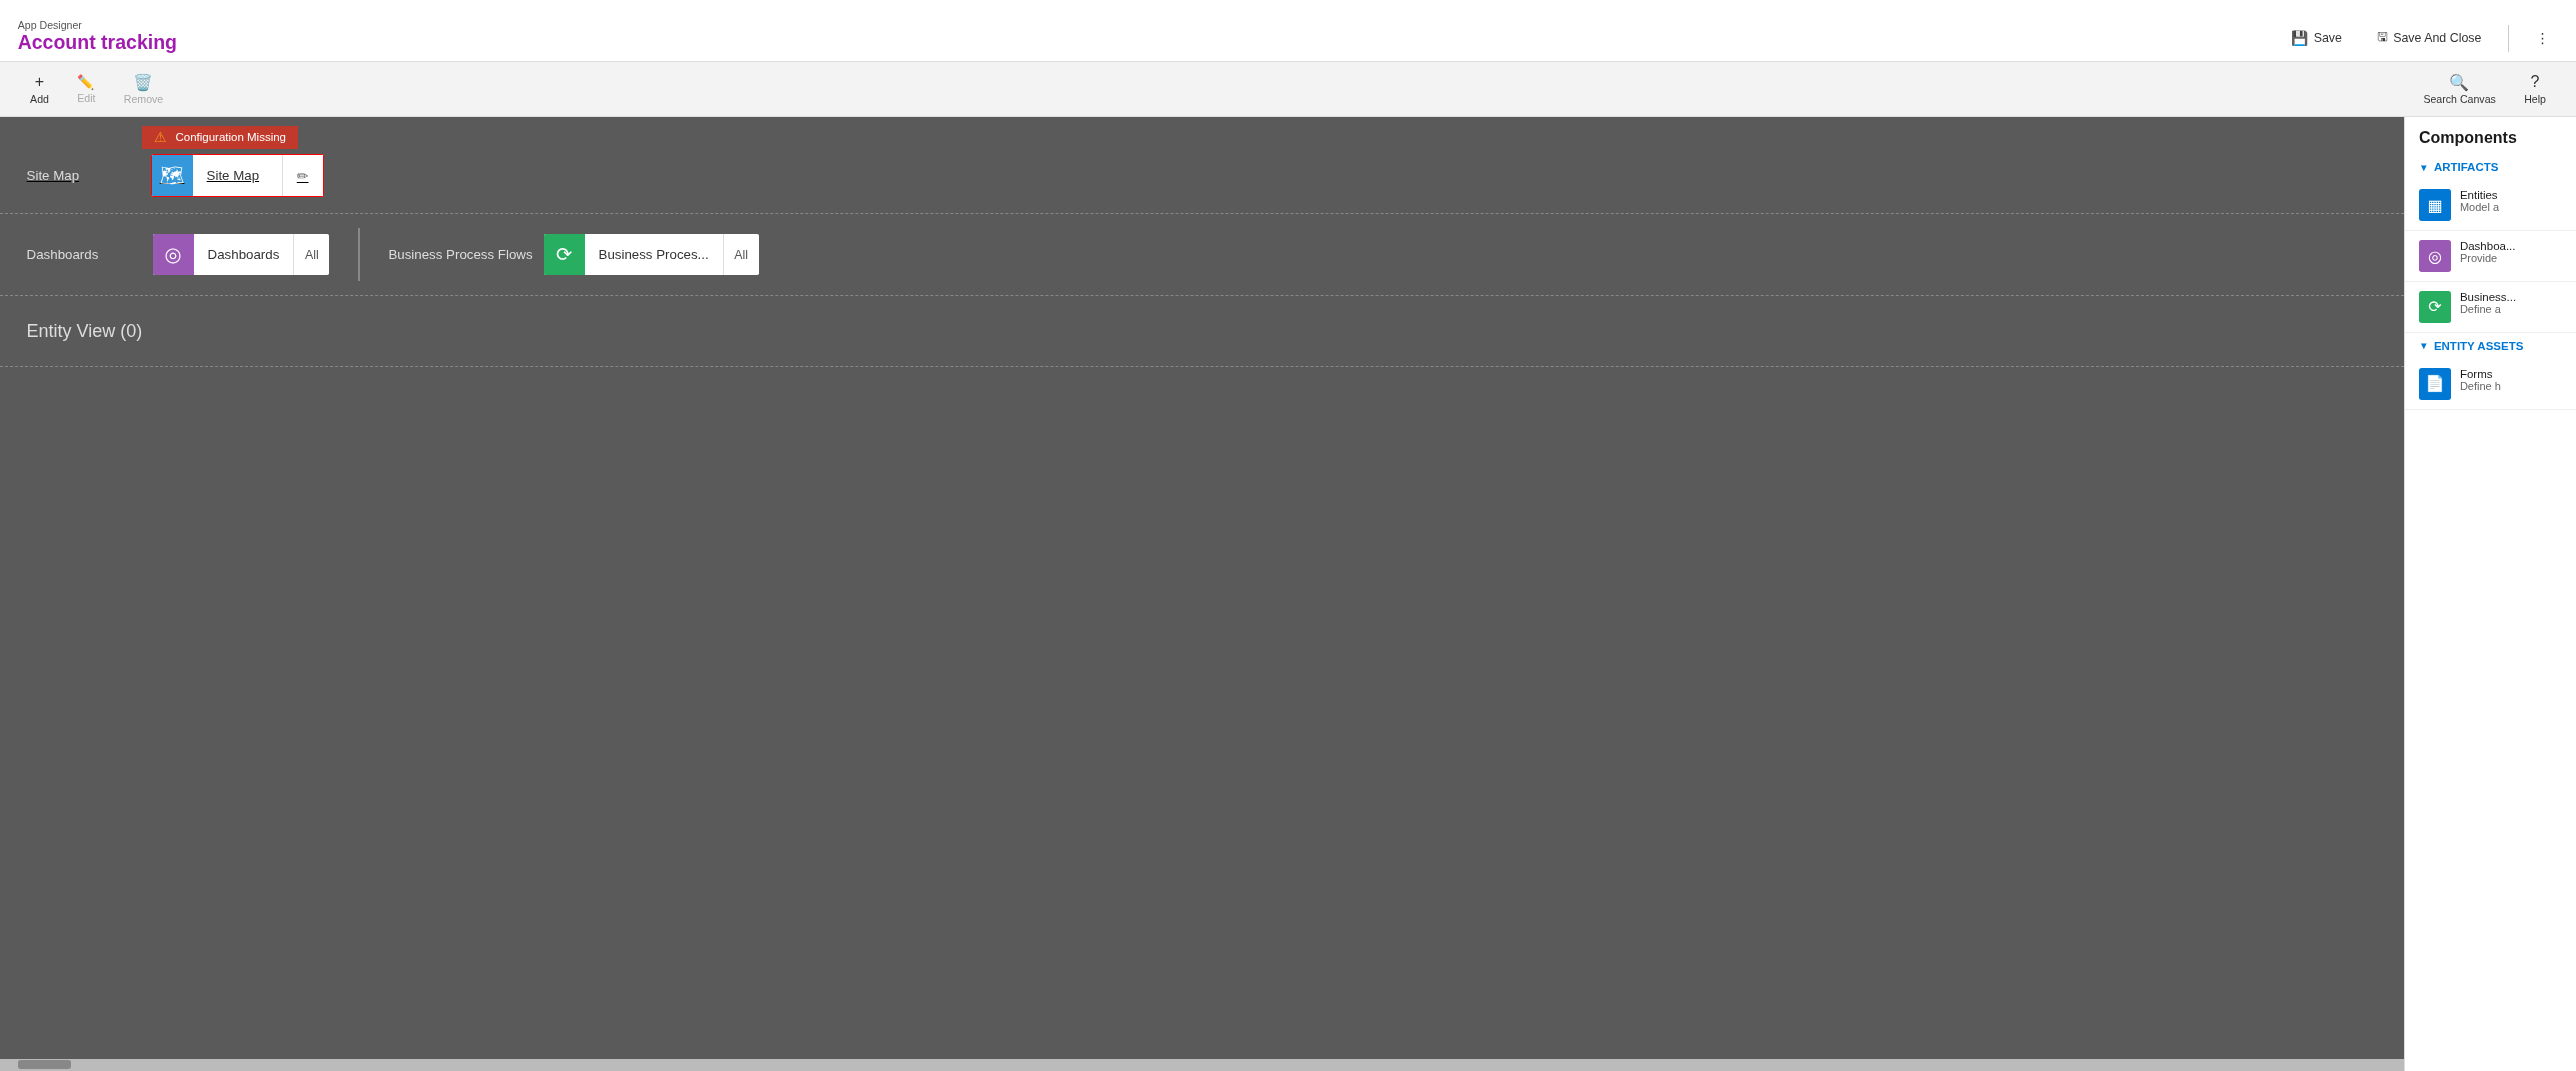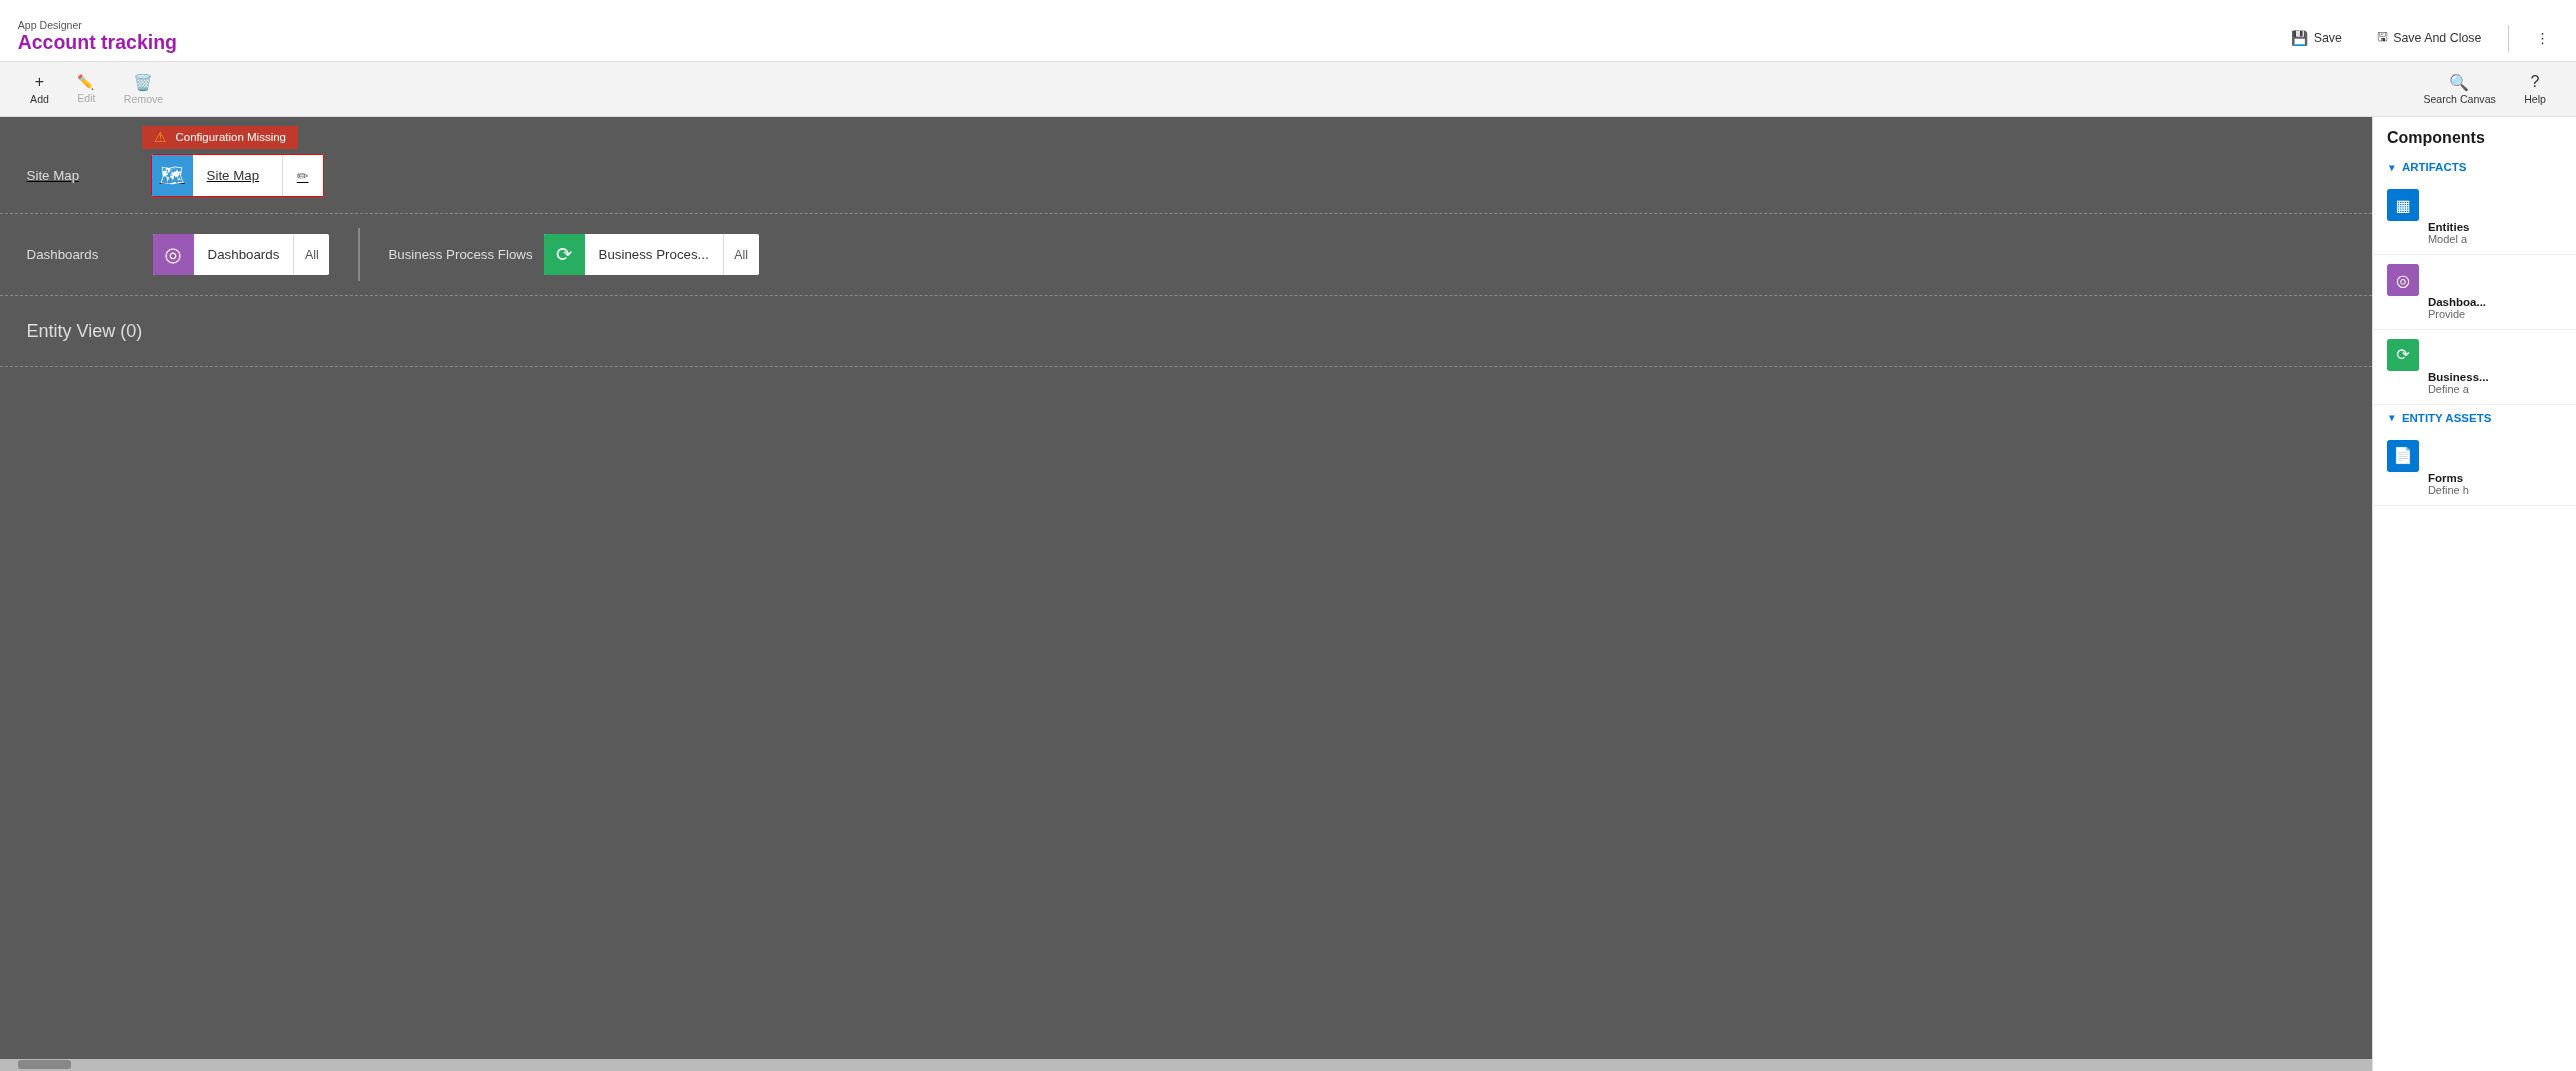--- a/index.html
+++ b/index.html
@@ -293,21 +293,21 @@
     .canvas-hscroll-thumb {
       height: 8.9px;
       width: 53px;
       background: #888;
       border-radius: 2.7px;
       margin-left: 17.7px;
     }
 
     
     .right-panel {
-      width: 204px;
+      width: 172px;
       background: #fff;
       border-left: 0.9px solid #ddd;
       overflow-y: auto;
       display: flex;
       flex-direction: column;
     }
     .panel-title {
       font-size: 16px;
       font-weight: 600;
       padding: 12.4px 14px 7px 14px;
@@ -342,23 +342,22 @@
       font-size: 16px;
       color: white;
       flex-shrink: 0;
     }
     .panel-item-icon.blue { background: #0078d4; }
     .panel-item-icon.purple { background: #9b59b6; }
     .panel-item-icon.green { background: #27ae60; }
     .panel-item-icon.doc { background: #0078d4; }
     .panel-item-text .item-name {
       font-size: 11.5px;
-      font-weight: 700;
+      font-weight: 400;
       color: #1a1a1a;
-      margin-top: 32px;
     }
     .panel-item-text .item-desc {
       font-size: 11px;
       color: #666;
     }
   </style>
 </head>
 <body>
 
 <div class="header">

